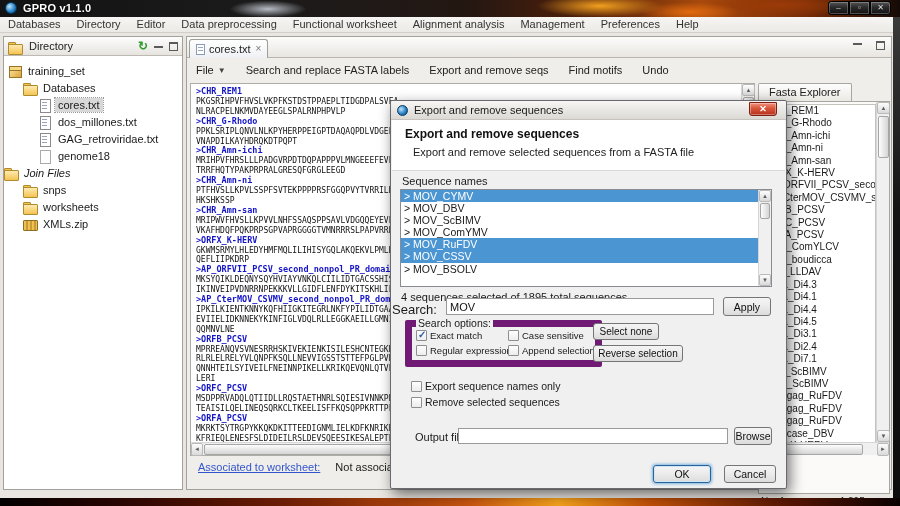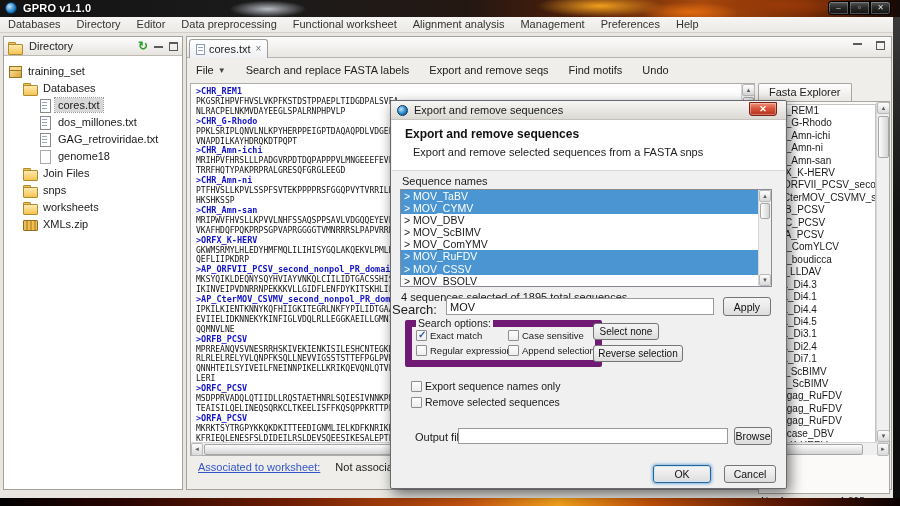--- a/index.html
+++ b/index.html
@@ -205,21 +205,21 @@
             <span class="tr-label">dos_millones.txt</span>
           </div>
           <div class="tree-row" style="padding-left: 34px;">
             <span class="tico ic-file-text"></span>
             <span class="tr-label">GAG_retroviridae.txt</span>
           </div>
           <div class="tree-row" style="padding-left: 34px;">
             <span class="tico ic-file-plain"></span>
             <span class="tr-label">genome18</span>
           </div>
-          <div class="tree-row" style="padding-left: 19px;">
+          <div class="tree-row" style=" font-style: italic;">
             <span class="tico ic-folder"></span>
             <span class="tr-label">Join Files</span>
           </div>
           <div class="tree-row" style="padding-left: 19px;">
             <span class="tico ic-folder"></span>
             <span class="tr-label">snps</span>
           </div>
           <div class="tree-row" style="padding-left: 19px;">
             <span class="tico ic-folder"></span>
             <span class="tr-label">worksheets</span>
@@ -364,28 +364,27 @@
 
   <div class="abs dialog">
     <div class="dlg-titlebar">
       <span class="dlg-icon"></span>
       <span class="dlg-title">Export and remove sequences</span>
     </div>
     <div class="dlg-close">✕</div>
 
     <div class="dlg-banner">
       <h1>Export and remove sequences</h1>
-      <p>Export and remove selected sequences from a FASTA snps</p>
+      <p>Export and remove selected sequences from a FASTA file</p>
     </div>
 
     <div class="dlg-label">Sequence names</div>
     <div class="dlg-list">
       <div class="dlg-rows">
 
-      <div class="dlg-row selected">&gt; MOV_TaBV</div>
           <div class="dlg-row selected">&gt; MOV_CYMV</div>
           <div class="dlg-row">&gt; MOV_DBV</div>
           <div class="dlg-row">&gt; MOV_ScBIMV</div>
           <div class="dlg-row">&gt; MOV_ComYMV</div>
           <div class="dlg-row selected">&gt; MOV_RuFDV</div>
           <div class="dlg-row selected">&gt; MOV_CSSV</div>
           <div class="dlg-row">&gt; MOV_BSOLV</div>
         </div>
       <div class="sb sb-v" style="bottom:0">
         <div class="sb-btn" style="top:0;width:12px">▲</div>

